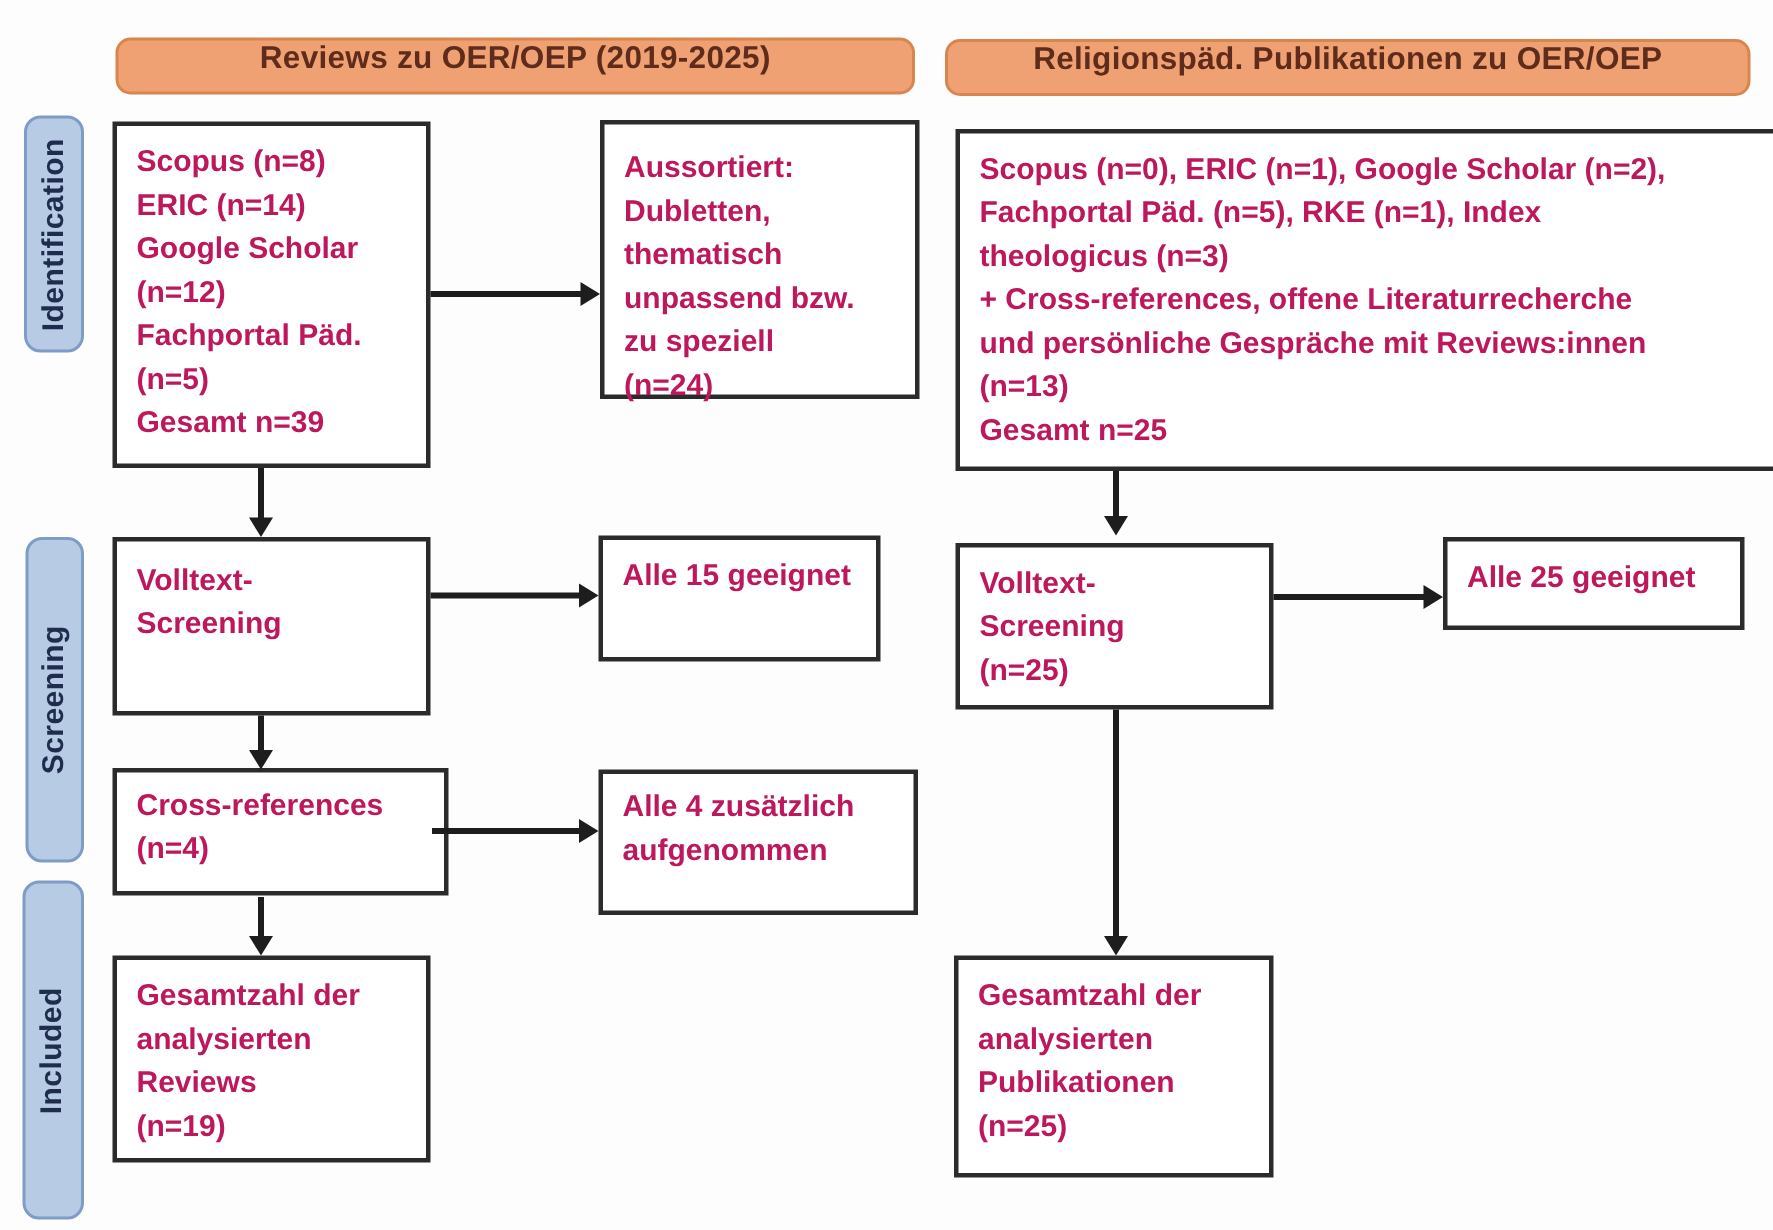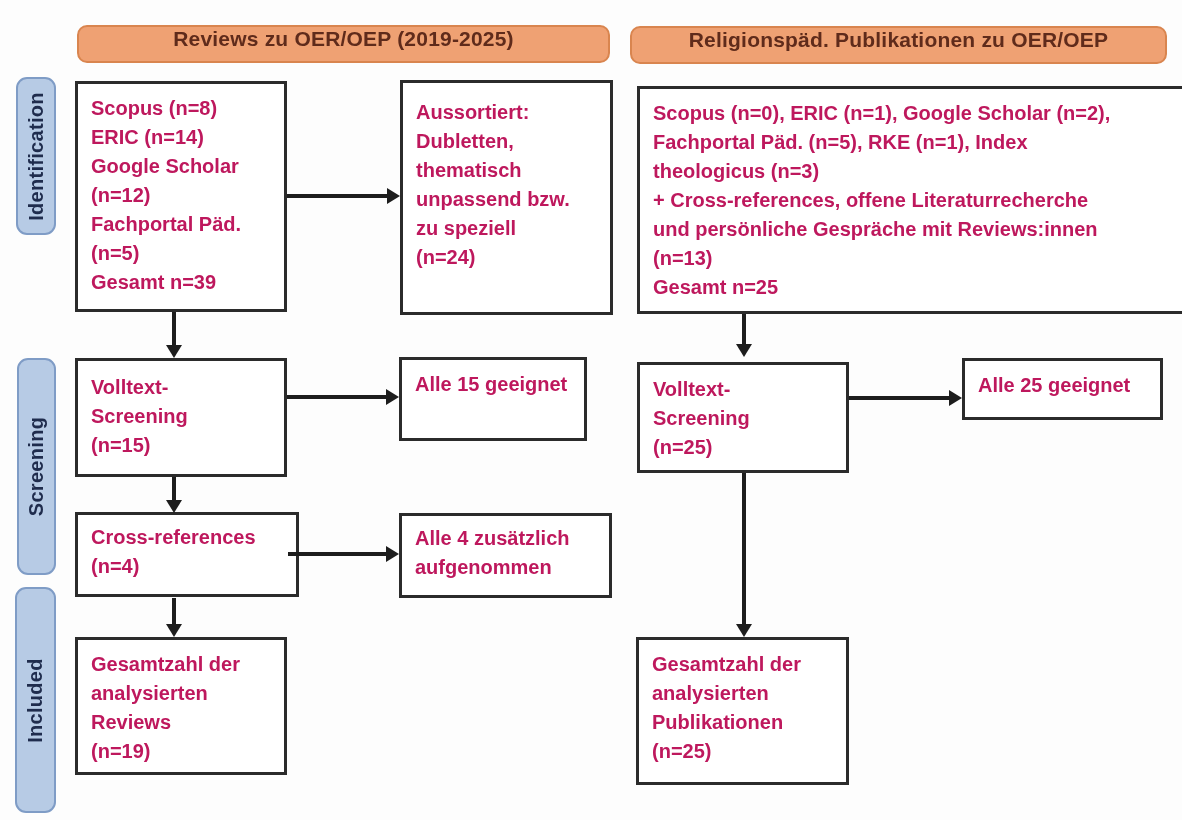--- a/index.html
+++ b/index.html
@@ -48,25 +48,25 @@
     position:absolute;
     background:#ffffff;
     border:3px solid #2b2b2b;
     box-sizing:border-box;
     color:#be185d;
     font-size:20px;font-weight:700;
     line-height:29px;
     padding:10px 13px;
   }
   .b-l-sources {left:75px; top:81px; width:212px;height:231px;}
-  .b-l-excluded{left:400px;top:80px; width:213px;height:235px;padding-top:15px;}
+  .b-l-excluded{left:400px;top:80px; width:213px;height:186px;padding-top:15px;}
   .b-l-fulltext{left:75px; top:358px;width:212px;height:119px;padding-top:12px;}
   .b-l-eligible{left:399px;top:357px;width:188px;height:84px;}
   .b-l-crossref{left:75px; top:512px;width:224px;height:85px;padding-top:8px;}
-  .b-l-added   {left:399px;top:513px;width:213px;height:85px;padding-top:8px;}
+  .b-l-added   {left:399px;top:513px;width:213px;height:97px;padding-top:8px;}
   .b-l-total   {left:75px; top:637px;width:212px;height:138px;}
   .b-r-sources {left:637px;top:86px; width:580px;height:228px;}
   .b-r-fulltext{left:637px;top:362px;width:212px;height:111px;}
   .b-r-eligible{left:962px;top:358px;width:201px;height:62px;}
   .b-r-total   {left:636px;top:637px;width:213px;height:148px;}
   
   .arrow-h{position:absolute;height:4px;background:#1d1d1d;}
   .arrow-h::after{
     content:"";position:absolute;right:-12px;top:-6px;
     border:8px solid transparent;border-right:0;
@@ -125,21 +125,20 @@
     <div>Dubletten,</div>
     <div>thematisch</div>
     <div>unpassend bzw.</div>
     <div>zu speziell</div>
     <div>(n=24)</div>
   </div>
 
   <div class="fbox b-l-fulltext">
     <div>Volltext-</div>
     <div>Screening</div>
-    <div>(n=15)</div>
   </div>
 
   <div class="fbox b-l-eligible">
     <div>Alle 15 geeignet</div>
   </div>
 
   <div class="fbox b-l-crossref">
     <div>Cross-references</div>
     <div>(n=4)</div>
   </div>

